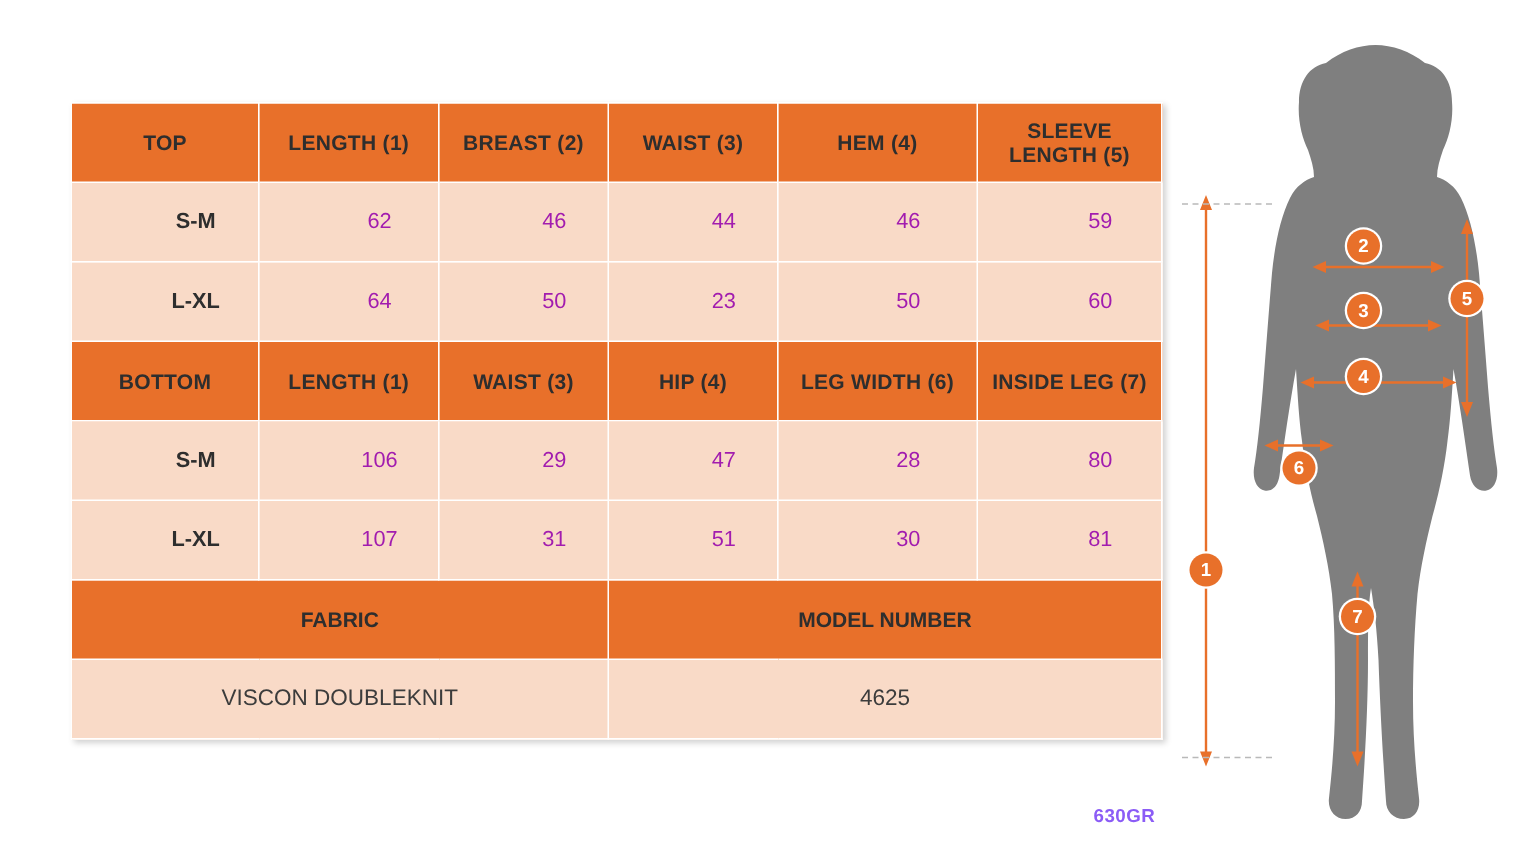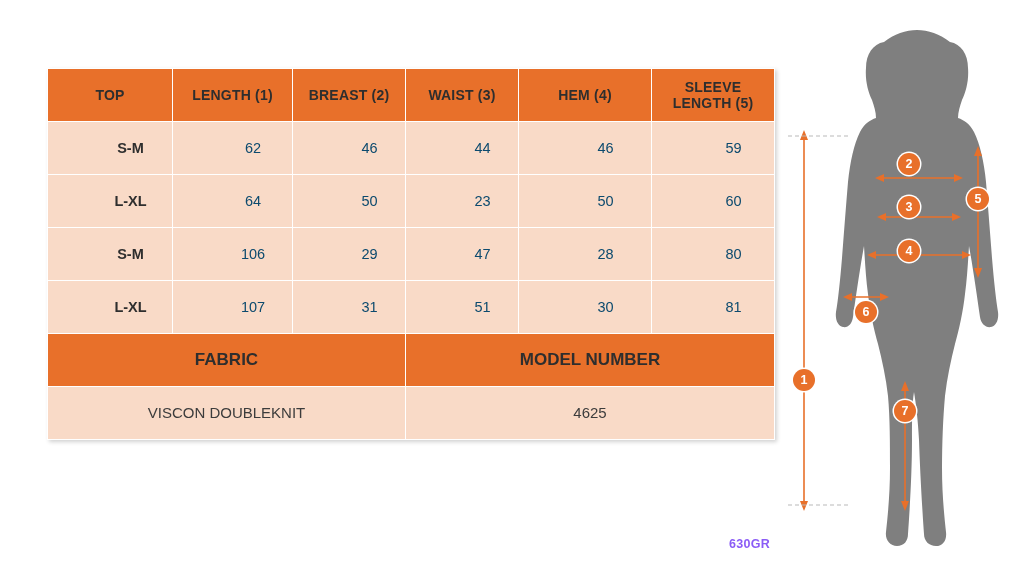--- a/index.html
+++ b/index.html
@@ -28,21 +28,21 @@
     width: 727px;
     border-collapse: collapse;
     table-layout: fixed;
     box-shadow: 2px 2px 4px rgba(0,0,0,0.18);
   }
   .size-table td {
     border: 1px solid #ffffff;
     text-align: center;
     vertical-align: middle;
     font-size: 14.5px;
-    color: #0c4a6e;
+    color: #a21caf;
     height: 48px;
     padding: 2px 3px;
     line-height: 1.15;
   }
   .hdr td {
     background: #e8702a;
     color: #2e2e2e;
     font-weight: bold;
     font-size: 14px;
     letter-spacing: 0.2px;
@@ -52,21 +52,21 @@
     padding-left: 44px;
   }
   .body-row td.rowlabel {
     font-weight: bold;
     color: #2e2e2e;
   }
   .fabric-hdr td {
     background: #e8702a;
     color: #2e2e2e;
     font-weight: bold;
-    font-size: 17px;
+    font-size: 14px;
   }
   .fabric-val td {
     background: #f9dac7;
     font-size: 15px;
     color: #3c3c3c;
   }
 
   
   .code-label {
     position: absolute;
@@ -141,20 +141,28 @@
       </tr>
       <tr class="body-row">
         <td class="rowlabel">L-XL</td>
         <td>64</td>
         <td>50</td>
         <td>23</td>
         <td>50</td>
         <td>60</td>
       </tr>
 
+      <tr class="hdr">
+        <td>BOTTOM</td>
+        <td>LENGTH (1)</td>
+        <td>WAIST (3)</td>
+        <td>HIP (4)</td>
+        <td>LEG WIDTH (6)</td>
+        <td>INSIDE LEG (7)</td>
+      </tr>
 
       <tr class="body-row">
         <td class="rowlabel">S-M</td>
         <td>106</td>
         <td>29</td>
         <td>47</td>
         <td>28</td>
         <td>80</td>
       </tr>
       <tr class="body-row">

